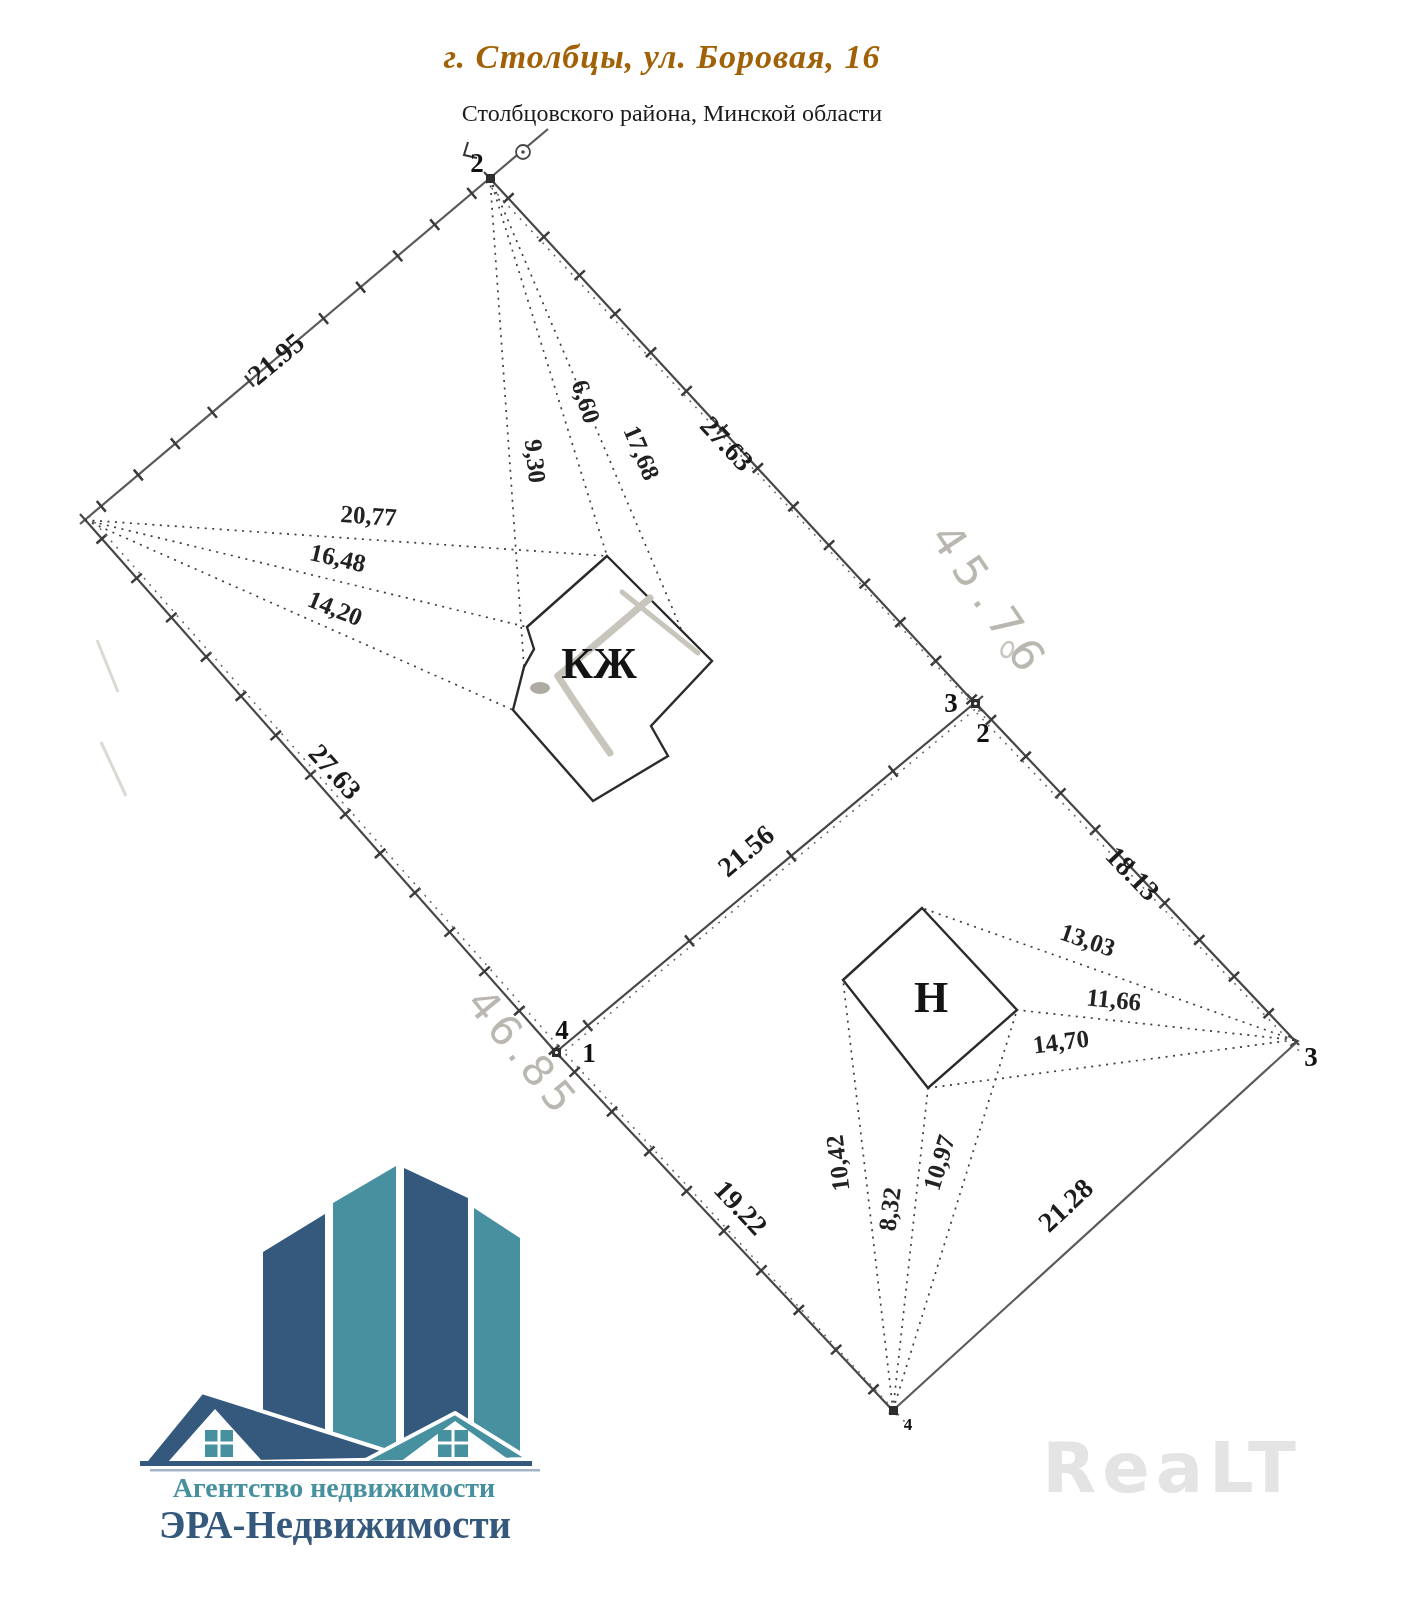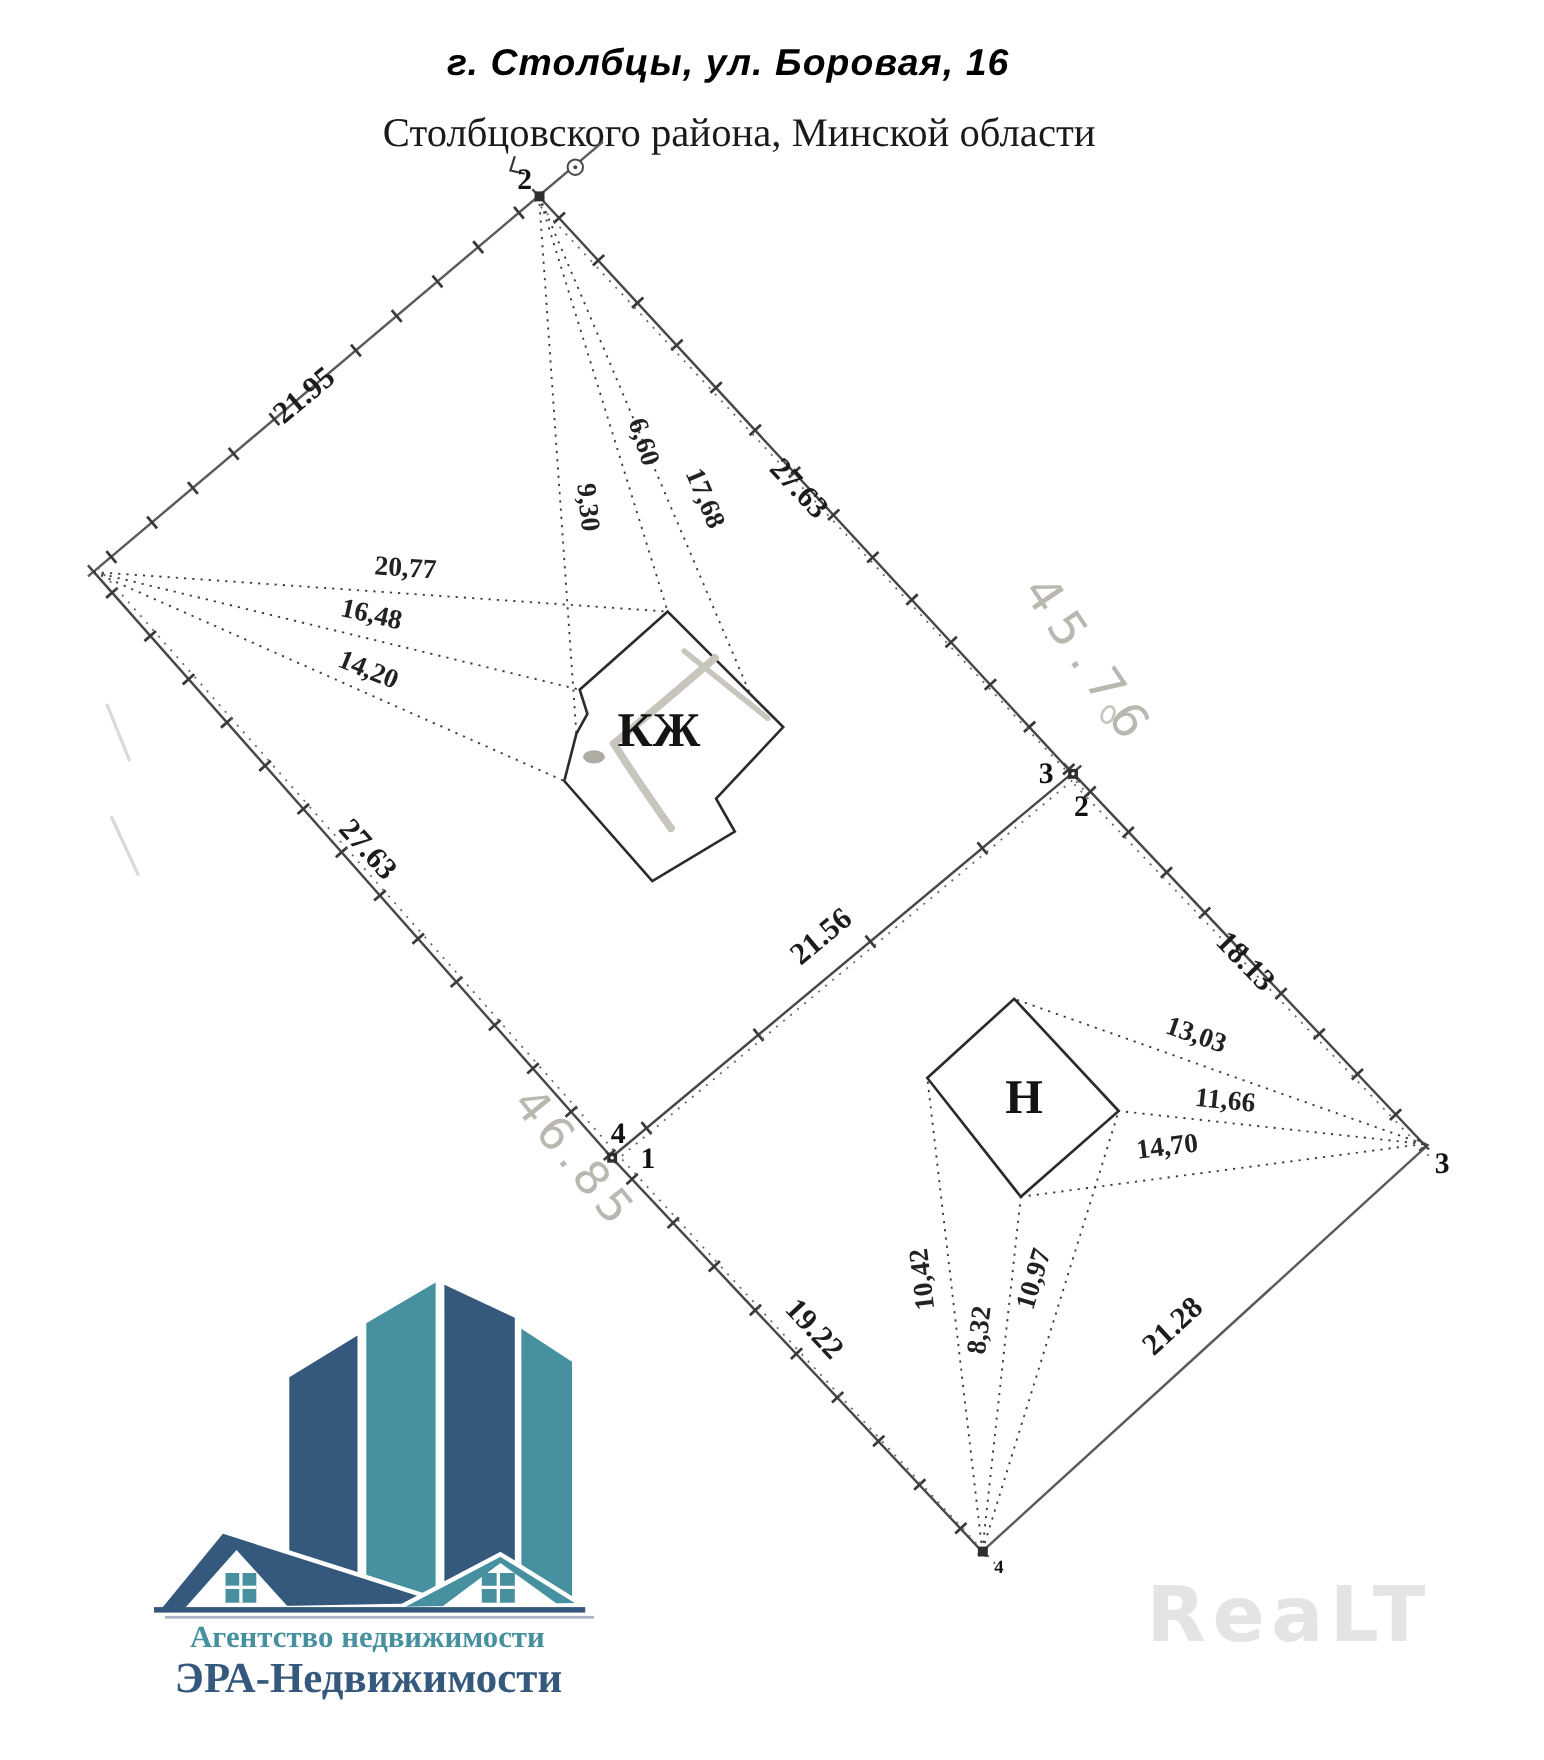--- a/index.html
+++ b/index.html
@@ -2,26 +2,26 @@
 <html style="--logo_dark: #35587d; --logo_teal: #47909f; --pencil: #b3b0a8; --watermark: #e4e4e4;"><head>
 <meta charset="utf-8">
 <style>
   html,body{margin:0;padding:0;}
   body{
     width:1404px;height:1600px;background:#ffffff;position:relative;
     font-family:"Liberation Serif",serif;overflow:hidden;
   }
   .page-title{
     position:absolute;top:38px;left:0;width:1324px;text-align:center;
-    font-family:Liberation Sans, sans-serif;font-style:italic;font-weight:bold;font-size:34px;color:#000000;
+    font-family:Liberation Serif, serif;font-style:italic;font-weight:bold;font-size:34px;color:#a16207;
     letter-spacing:1px;
   }
   .page-subtitle{
     position:absolute;top:100px;left:0;width:1344px;text-align:center;
-    font-family:"Liberation Serif",serif;font-size:37px;color:#1a1a1a;
+    font-family:"Liberation Serif",serif;font-size:24px;color:#1a1a1a;
   }
   svg{position:absolute;top:0;left:0;}
   .edge{stroke:#5a5a5a;stroke-width:2.2;fill:none;}
   .edge-dk{stroke:#474747;}
   .ticks{stroke:#3a3a3a;stroke-width:14;fill:none;}
   .dots{stroke:#666;stroke-width:1.6;stroke-dasharray:1.8 6.5;fill:none;}
   .tie{stroke:#3d3d3d;stroke-width:1.7;stroke-dasharray:2 5.5;fill:none;}
   .bld{stroke:#2b2b2b;stroke-width:2.4;fill:#fff;}
   .mk{fill:#2e2e2e;}
   .m-label{font-family:"Liberation Serif",serif;font-weight:bold;font-size:28px;fill:#1c1c1c;text-anchor:middle;}

